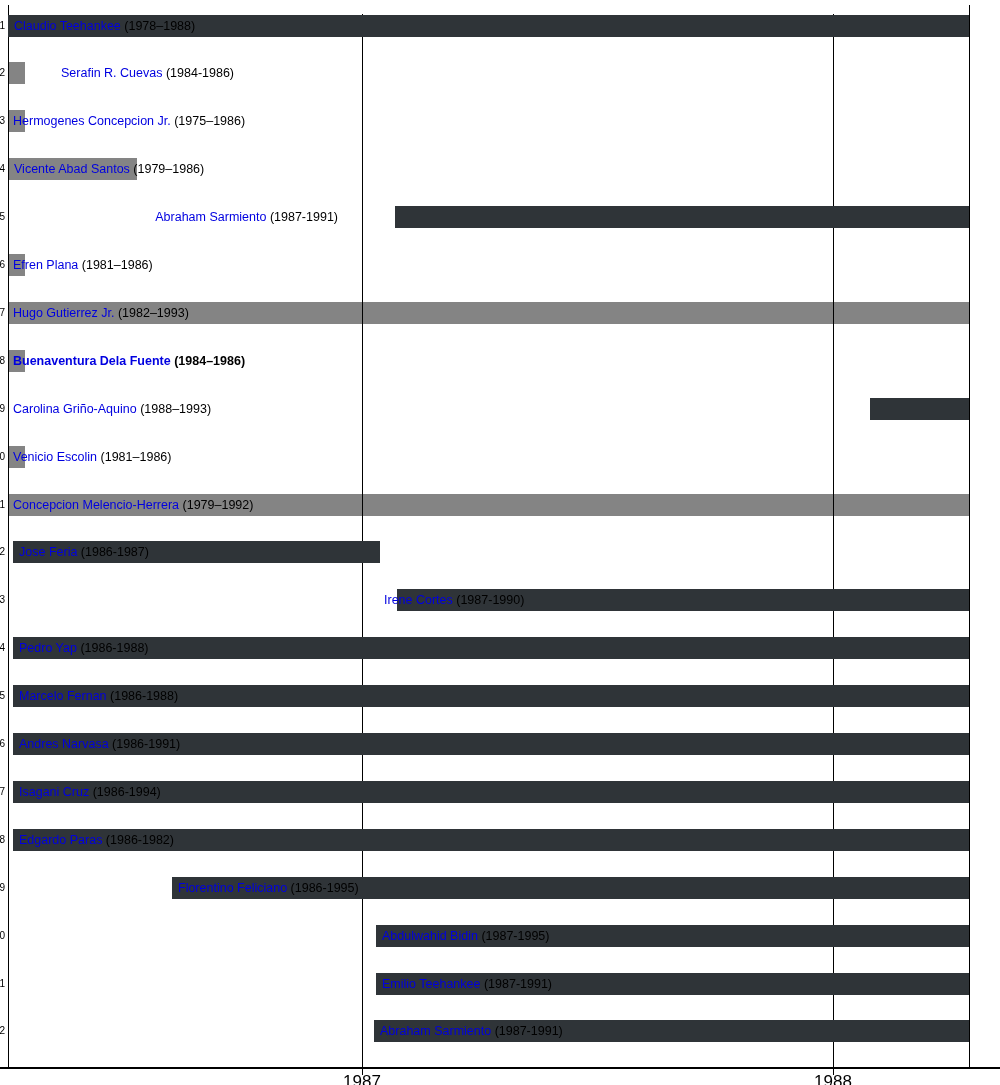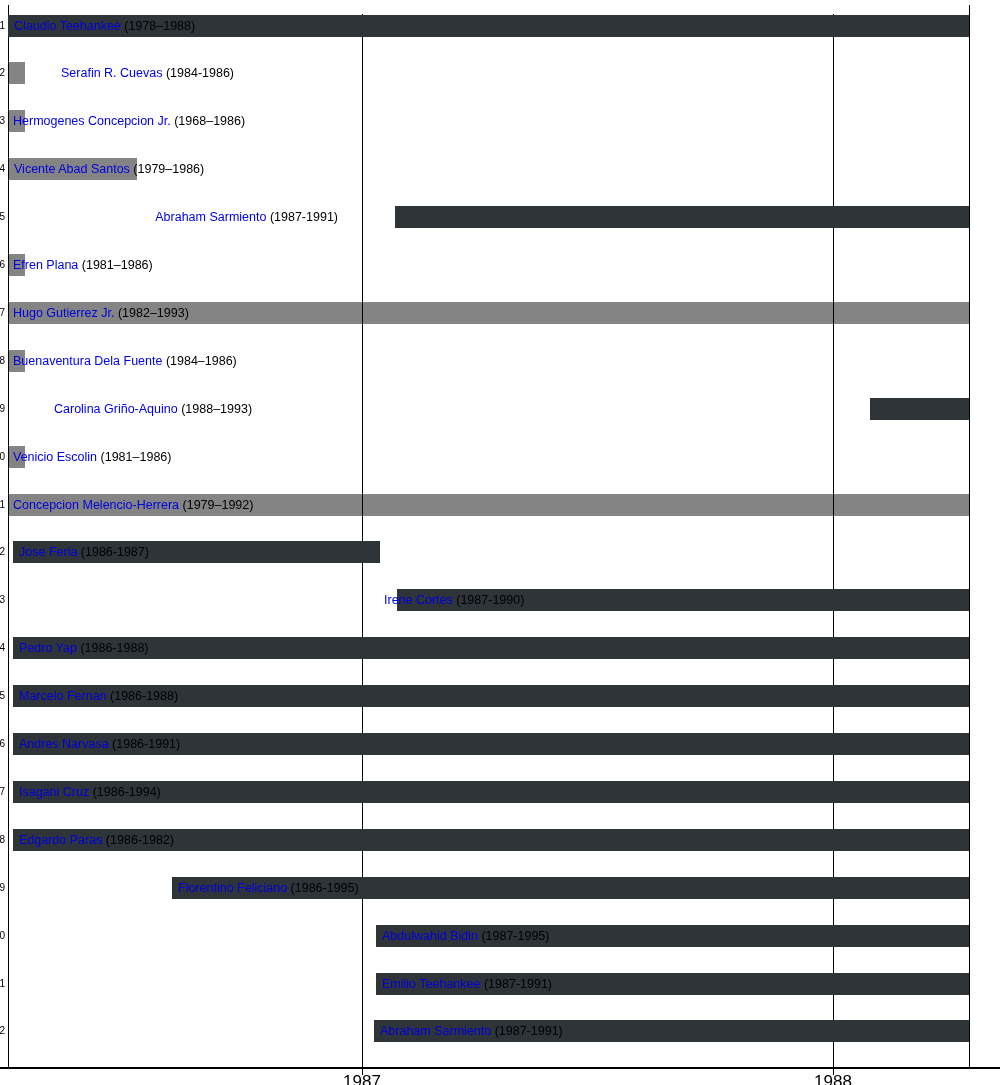--- a/index.html
+++ b/index.html
@@ -39,39 +39,39 @@
 
   <div id="rows">
       <div class="ynum" style="right: 995px; top: 19.5px;">1</div>
       <div class="bar bar-dark" style="left: 8px; width: 961px; top: 14.5px;"></div>
       <div class="rowlabel" style="left: 14px; top: 17.5px;"><span class="jname">Claudio Teehankee</span><span class="jyears"> (1978–1988)</span></div>
       <div class="ynum" style="right: 995px; top: 67.4px;">2</div>
       <div class="bar bar-gray" style="left: 8px; width: 17px; top: 62.4px;"></div>
       <div class="rowlabel" style="left: 13px; top: 65.4px; margin-left: 48px;"><span class="jname">Serafin R. Cuevas</span><span class="jyears"> (1984-1986)</span></div>
       <div class="ynum" style="right: 995px; top: 115.3px;">3</div>
       <div class="bar bar-gray" style="left: 8px; width: 17px; top: 110.3px;"></div>
-      <div class="rowlabel" style="left: 13px; top: 113.3px;"><span class="jname">Hermogenes Concepcion Jr.</span><span class="jyears"> (1968–1986)</span></div>
+      <div class="rowlabel" style="left: 13px; top: 113.3px;"><span class="jname">Hermogenes Concepcion Jr.</span><span class="jyears"> (1975–1986)</span></div>
       <div class="ynum" style="right: 995px; top: 163.2px;">4</div>
       <div class="bar bar-gray" style="left: 8px; width: 129px; top: 158.2px;"></div>
       <div class="rowlabel" style="left: 14px; top: 161.2px;"><span class="jname">Vicente Abad Santos</span><span class="jyears"> (1979–1986)</span></div>
       <div class="ynum" style="right: 995px; top: 211.1px;">5</div>
       <div class="bar bar-dark" style="left: 395px; width: 574px; top: 206.1px;"></div>
       <div class="rowlabel" style="right: 662px; top: 209.1px;"><span class="jname">Abraham Sarmiento</span><span class="jyears"> (1987-1991)</span></div>
       <div class="ynum" style="right: 995px; top: 259px;">6</div>
       <div class="bar bar-gray" style="left: 8px; width: 17px; top: 254px;"></div>
       <div class="rowlabel" style="left: 13px; top: 257px;"><span class="jname">Efren Plana</span><span class="jyears"> (1981–1986)</span></div>
       <div class="ynum" style="right: 995px; top: 306.9px;">7</div>
       <div class="bar bar-gray" style="left: 8px; width: 961px; top: 301.9px;"></div>
       <div class="rowlabel" style="left: 13px; top: 304.9px;"><span class="jname">Hugo Gutierrez Jr.</span><span class="jyears"> (1982–1993)</span></div>
       <div class="ynum" style="right: 995px; top: 354.8px;">8</div>
       <div class="bar bar-gray" style="left: 8px; width: 17px; top: 349.8px;"></div>
-      <div class="rowlabel" style="left: 13px; top: 352.8px;"><span class="jname">Buenaventura Dela Fuente</span><span class="jyears"> (1984–1986)</span></div>
+      <div class="rowlabel" style="left: 13px; top: 352.8px; font-weight: bold;"><span class="jname">Buenaventura Dela Fuente</span><span class="jyears"> (1984–1986)</span></div>
       <div class="ynum" style="right: 995px; top: 402.7px;">9</div>
       <div class="bar bar-dark" style="left: 870px; width: 99px; top: 397.7px;"></div>
-      <div class="rowlabel" style="left: 13px; top: 400.7px; margin-left: 41px;"><span class="jname">Carolina Griño-Aquino</span><span class="jyears"> (1988–1993)</span></div>
+      <div class="rowlabel" style="left: 13px; top: 400.7px;"><span class="jname">Carolina Griño-Aquino</span><span class="jyears"> (1988–1993)</span></div>
       <div class="ynum" style="right: 995px; top: 450.6px;">10</div>
       <div class="bar bar-gray" style="left: 8px; width: 17px; top: 445.6px;"></div>
       <div class="rowlabel" style="left: 13px; top: 448.6px;"><span class="jname">Venicio Escolin</span><span class="jyears"> (1981–1986)</span></div>
       <div class="ynum" style="right: 995px; top: 498.5px;">11</div>
       <div class="bar bar-gray" style="left: 8px; width: 961px; top: 493.5px;"></div>
       <div class="rowlabel" style="left: 13px; top: 496.5px;"><span class="jname">Concepcion Melencio-Herrera</span><span class="jyears"> (1979–1992)</span></div>
       <div class="ynum" style="right: 995px; top: 546.4px;">12</div>
       <div class="bar bar-dark" style="left: 13px; width: 367px; top: 541.4px;"></div>
       <div class="rowlabel" style="left: 19px; top: 544.4px;"><span class="jname">Jose Feria</span><span class="jyears"> (1986-1987)</span></div>
       <div class="ynum" style="right: 995px; top: 594.3px;">13</div>

